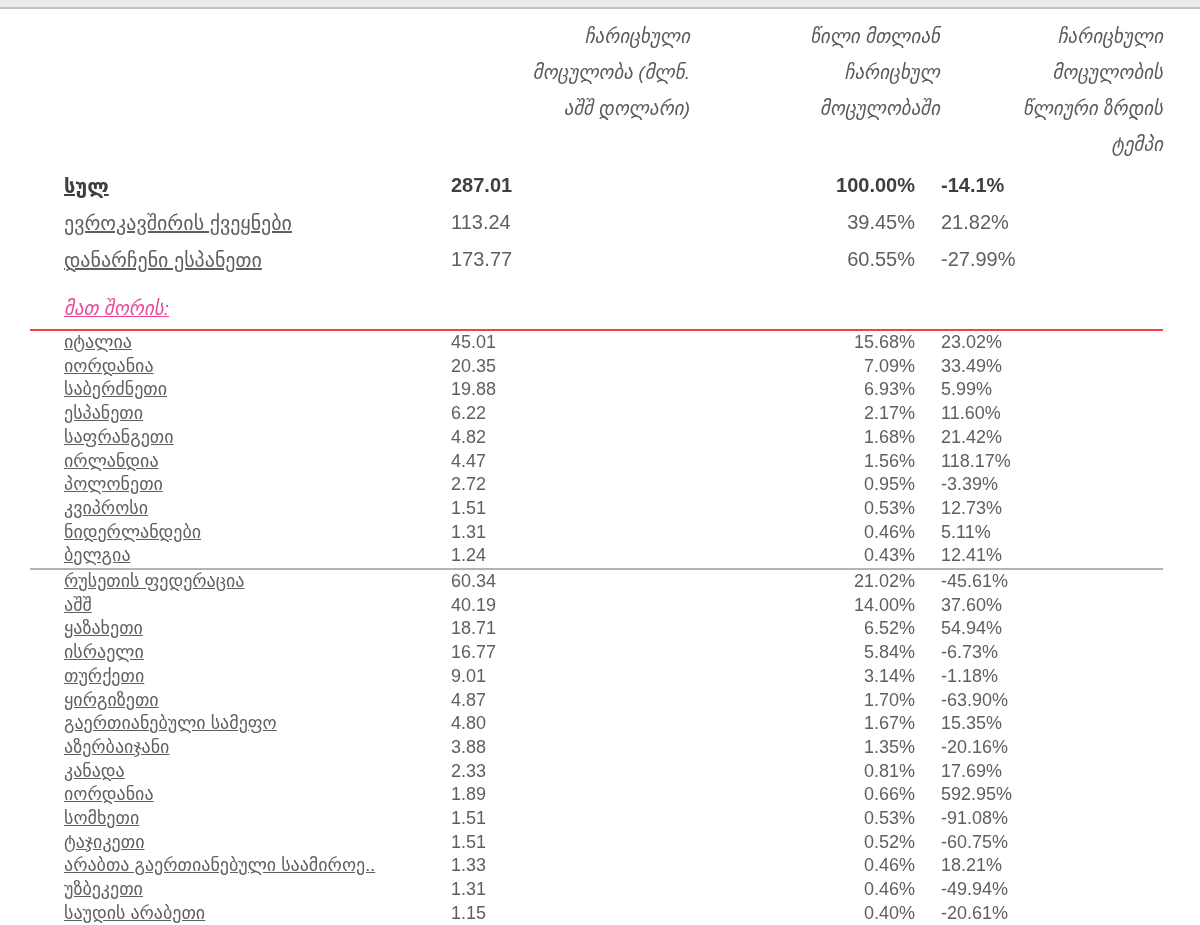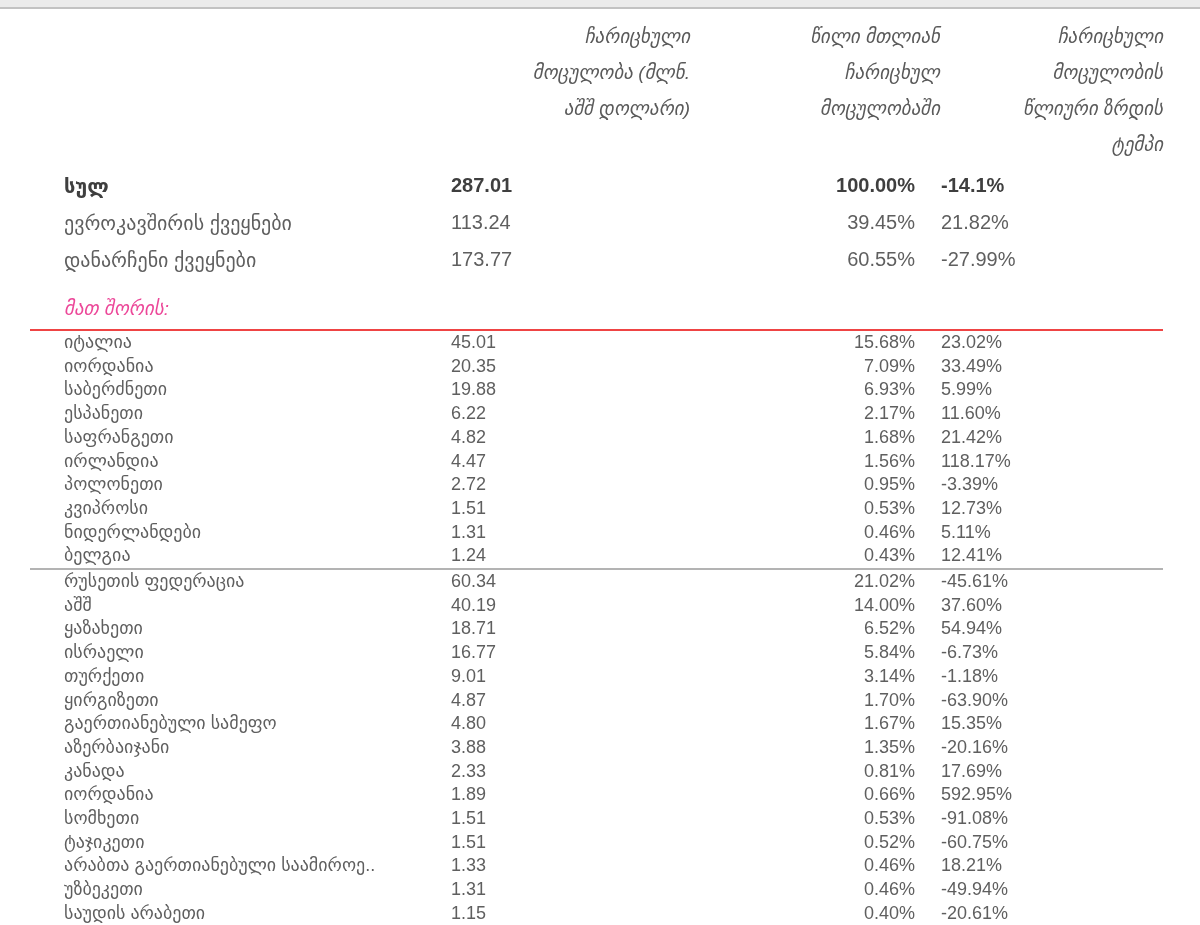--- a/index.html
+++ b/index.html
@@ -41,20 +41,21 @@
     line-height: 36px;
     white-space: nowrap;
     font-style: italic;
   }
 
   td { overflow: hidden; white-space: nowrap; }
 
   td.cell-name {
     text-align: left;
     padding-left: 34px;
+    text-decoration: underline;
   }
   td.cell-volume { padding-right: 30px; }
   td.cell-share  { text-align: right; padding-right: 25px; }
   td.cell-growth { text-align: left; padding-right: 13px; }
 
   tbody.summary tr { height: 37px; }
   tbody.summary td { font-size: 20px; }
   tbody.summary tr.total td {
     font-weight: bold;
     color: #3f3f3f;
@@ -120,21 +121,21 @@
         <td class="cell-share">100.00%</td>
         <td class="cell-growth">-14.1%</td>
       </tr>
       <tr>
         <td class="cell-name">ევროკავშირის ქვეყნები</td>
         <td class="cell-volume">113.24</td>
         <td class="cell-share">39.45%</td>
         <td class="cell-growth">21.82%</td>
       </tr>
       <tr>
-        <td class="cell-name">დანარჩენი ქვეყნები</td>
+        <td class="cell-name">დანარჩენი ესპანეთი</td>
         <td class="cell-volume">173.77</td>
         <td class="cell-share">60.55%</td>
         <td class="cell-growth">-27.99%</td>
       </tr>
     </tbody>
 
   <tbody class="interim">
     <tr>
       <td class="cell-name" colspan="4">მათ შორის:</td>
     </tr>

